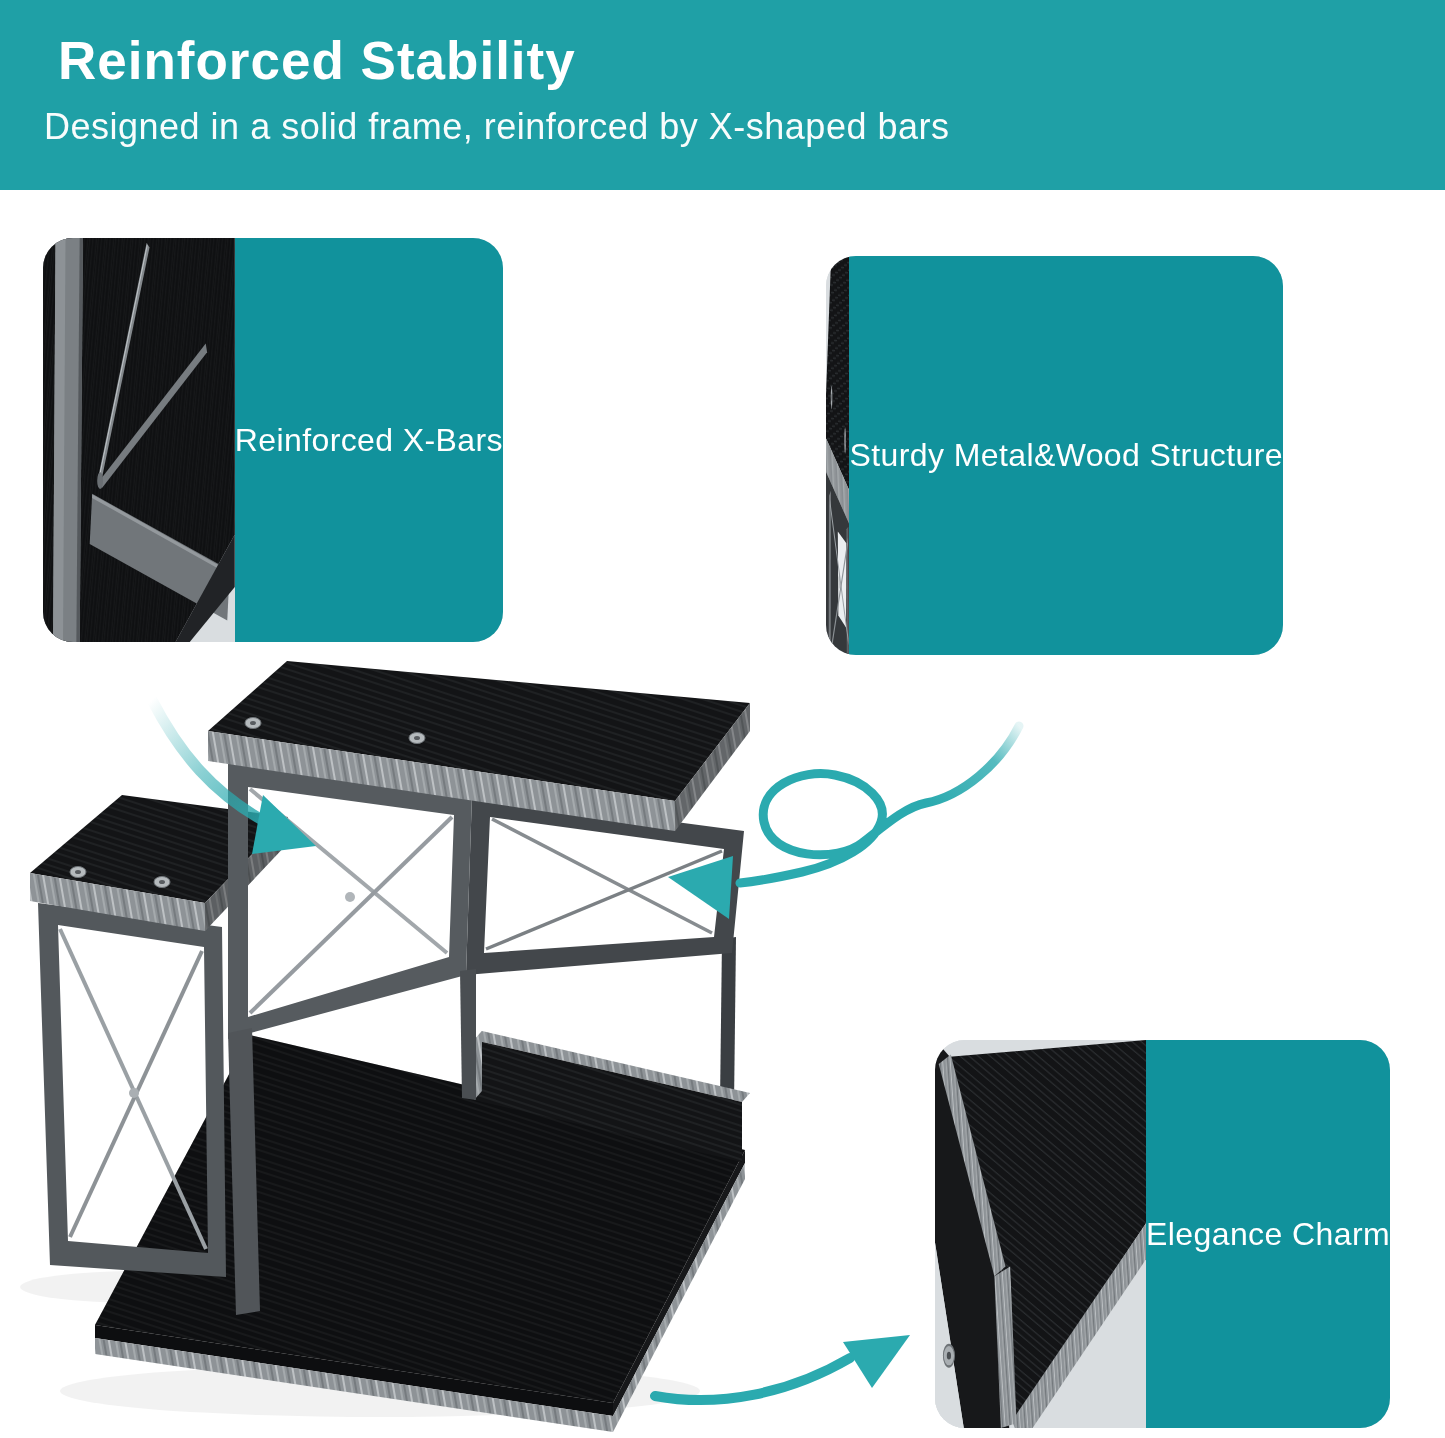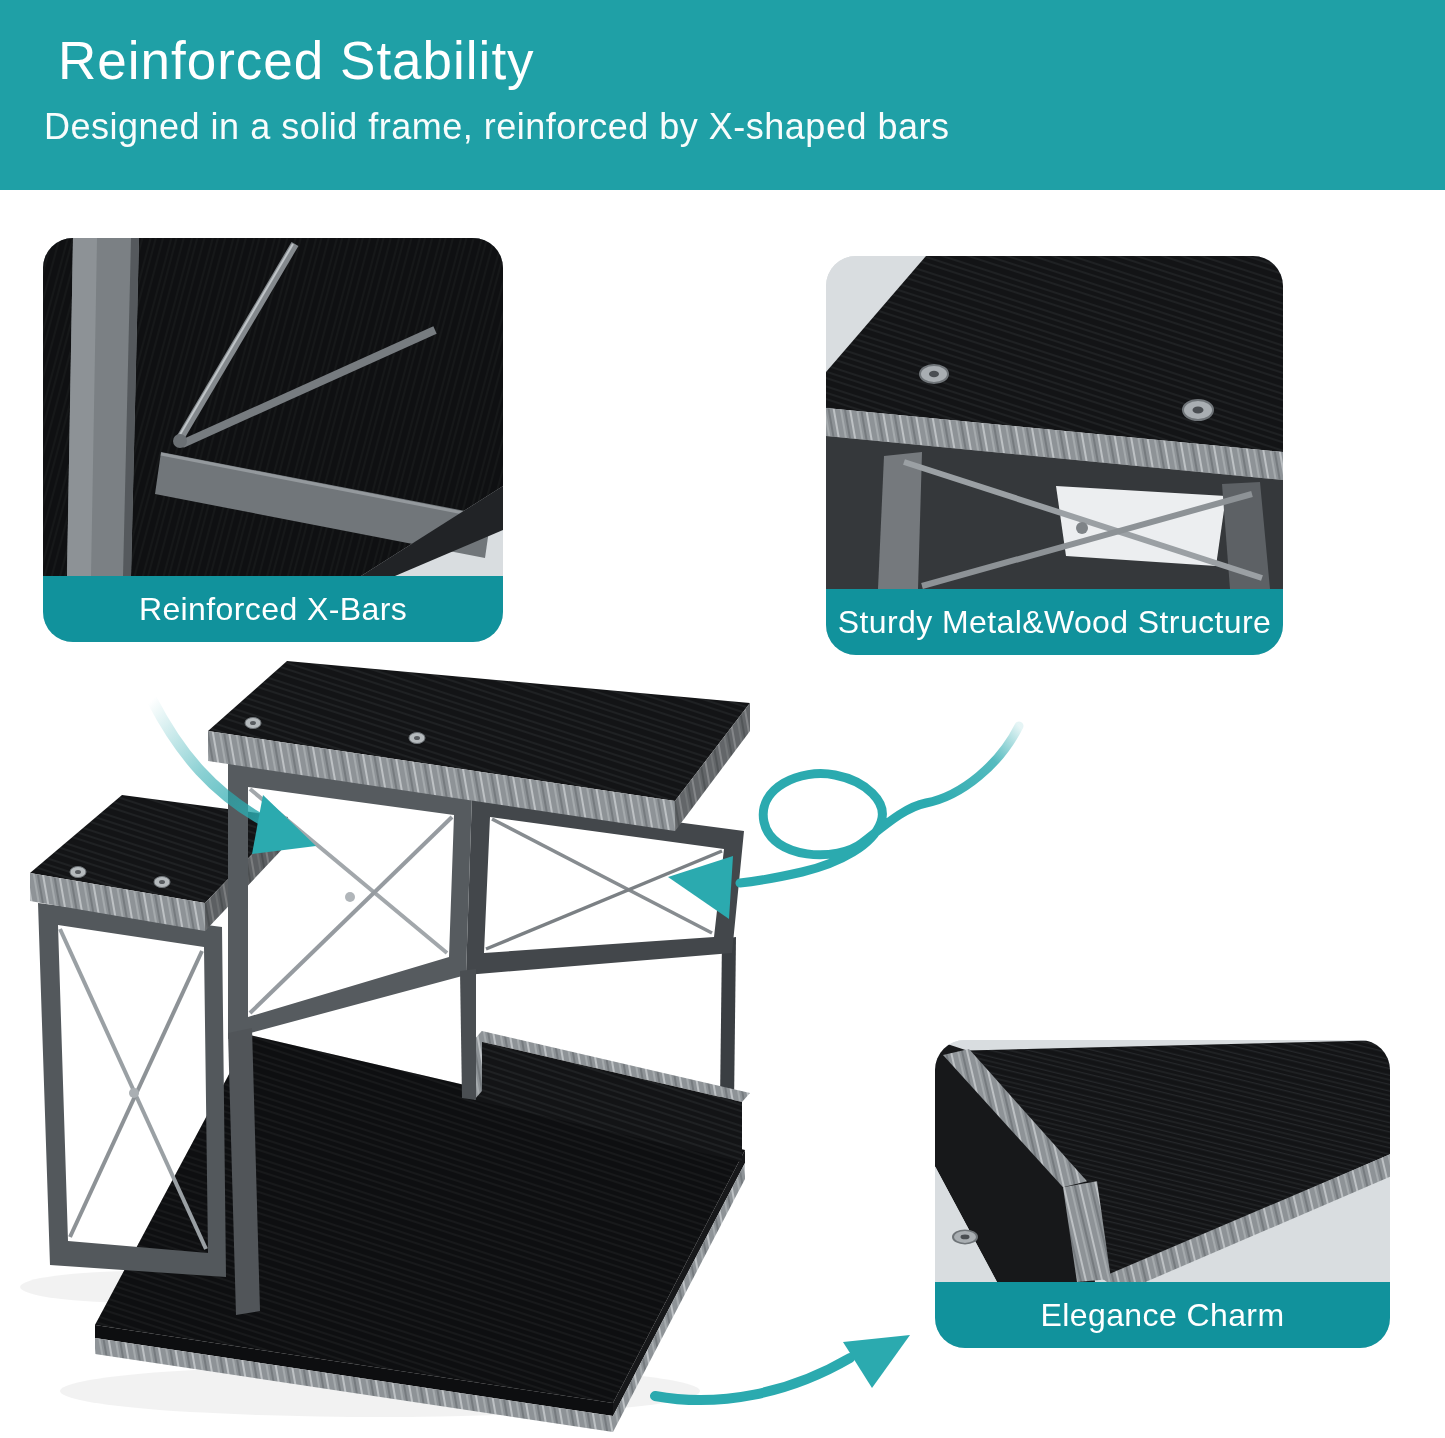--- a/index.html
+++ b/index.html
@@ -2,41 +2,41 @@
 <html><head>
 <meta charset="utf-8">
 <style>
   html,body{margin:0;padding:0;background:#ffffff;}
   .page{
     position:relative;width:1445px;height:1438px;overflow:hidden;
     background:#ffffff;font-family:"Liberation Sans",sans-serif;
   }
   .header{position:absolute;left:0;top:0;width:1445px;height:190px;background:#1fa0a6;}
   .header .title{
-    position:absolute;left:58px;top:30px;font-size:53px;font-weight:normal;
+    position:absolute;left:58px;top:30px;font-size:53px;font-weight:bold;
     color:#ffffff;letter-spacing:1px;white-space:nowrap;
   }
   .header .subtitle{
     position:absolute;left:44px;top:106px;font-size:36px;font-weight:normal;
     color:rgba(255,255,255,0.97);letter-spacing:0.5px;white-space:nowrap;
   }
   .callout{
     position:absolute;border-radius:30px;overflow:hidden;
-    display:flex;flex-direction:column;background:#dbdfe2;
+    display:flex;flex-direction:row;background:#dbdfe2;
   }
   .callout .photo{flex:1 1 auto;position:relative;min-height:0;}
   .callout .photo svg{display:block;width:100%;height:100%;}
   .callout .caption{
     flex:0 0 66px;background:#11929c;color:#ffffff;
     display:flex;align-items:center;justify-content:center;
     font-size:32px;letter-spacing:0.4px;white-space:nowrap;
   }
   #callout-xbars{left:43px;top:238px;width:460px;height:404px;}
   #callout-structure{left:798px;top:256px;width:457px;height:399px;margin-left:28px;}
-  #callout-elegance{left:935px;top:1040px;width:455px;height:308px;}
+  #callout-elegance{left:935px;top:1040px;width:455px;height:388px;}
   .main-photo{position:absolute;left:20px;top:635px;width:745px;height:800px;}
   .main-photo svg{display:block;width:100%;height:100%;}
   .arrow-layer{position:absolute;left:0;top:0;width:1445px;height:1438px;pointer-events:none;}
   .defs-holder{position:absolute;width:0;height:0;overflow:hidden;}
 </style>
 </head>
 <body>
 
 <div class="page">
 

